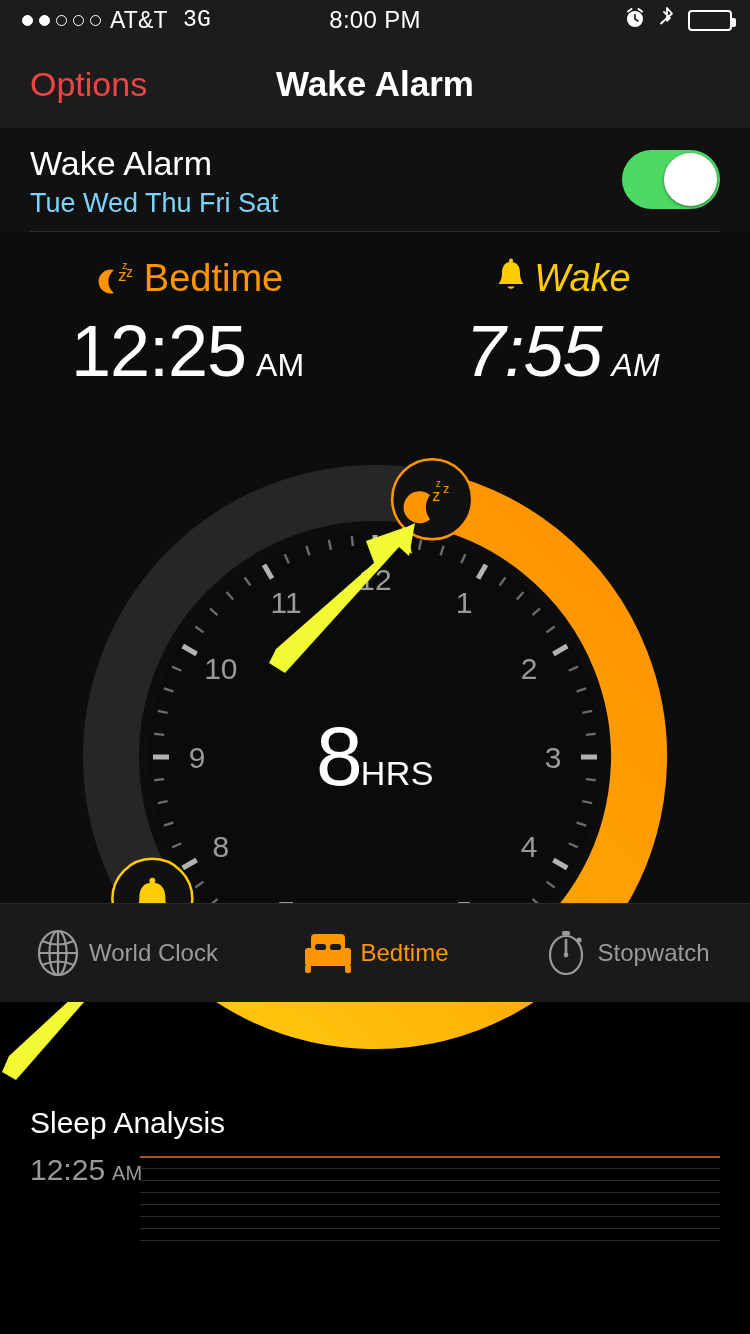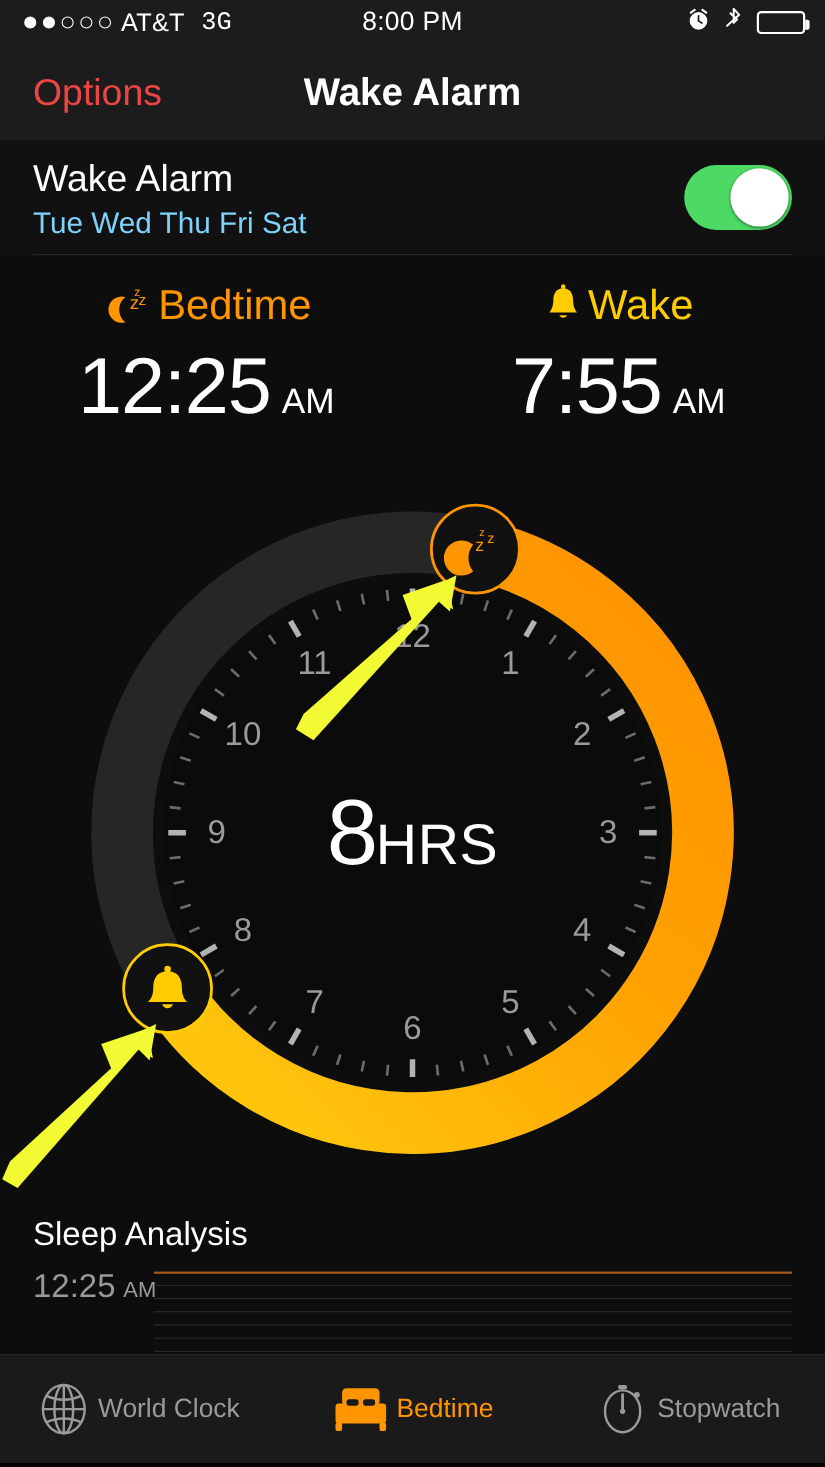--- a/index.html
+++ b/index.html
@@ -4,21 +4,21 @@
 <style>
   * { margin:0; padding:0; box-sizing:border-box; }
   html, body {
     width:750px; height:1334px;
     background:#000;
     font-family:"Liberation Sans", sans-serif;
     overflow:hidden;
   }
   #screen {
     position:relative;
-    width:750px; height:1330px;
+    width:750px; height:1002px;
     background:#0d0d0d;
   }
 
   
   #status-bar {
     position:absolute; top:0; left:0;
     width:750px; height:40px;
     background:#1c1c1c;
     display:flex; align-items:center;
     color:#fff;
@@ -69,21 +69,21 @@
   #alarm-toggle .knob {
     position:absolute; top:3px; right:3px;
     width:53px; height:53px; border-radius:50%;
     background:#fff; box-shadow:0 1px 3px rgba(0,0,0,.5);
   }
 
   
   #time-summary { position:absolute; top:250px; left:0; width:750px; height:170px; }
   .time-col { position:absolute; top:0; width:375px; text-align:center; }
   .time-col.bed  { left:0; }
-  .time-col.wake { left:375px; }
+  .time-col.wake { left:375px;font-style:italic; }
   .tc-head { display:flex; align-items:center; justify-content:center;
              gap:6px; height:56px; }
   .tc-label { font-size:38px; }
   .bed .tc-label  { color:#ff9500; }
   .wake .tc-label { color:#ffcc00; }
   .tc-time { margin-top:4px; display:flex; align-items:baseline;
              justify-content:center; gap:10px; color:#fff; }
   .tc-hm { font-size:72px; font-weight:300; letter-spacing:-1px; }
   .tc-ap { font-size:32px; font-weight:300; }
 
@@ -92,21 +92,21 @@
   #clock-svg  { width:640px; height:640px; display:block; }
   .dial-num { fill:#9a9a9a; font-size:30px; font-family:"Liberation Sans", sans-serif;
               text-anchor:middle; dominant-baseline:central; }
   #center-readout {
     position:absolute; left:0; top:0; width:640px; height:640px;
     display:flex; align-items:center; justify-content:center;
     pointer-events:none;
   }
   #center-readout .inner { display:flex; align-items:baseline; color:#fff; }
   #hrs-value { font-size:84px; font-weight:200; letter-spacing:-2px; line-height:.95; }
-  #hrs-unit  { font-size:52px; font-weight:300; letter-spacing:.5px; }
+  #hrs-unit  { font-size:34px; font-weight:300; letter-spacing:.5px; }
 
   
   #annotations { position:absolute; top:0; left:0; width:750px; height:1334px;
                  pointer-events:none; }
 
   
   #sleep-analysis { position:absolute; top:1096px; left:0; width:750px; height:155px; }
   #sa-title { position:absolute; left:30px; top:10px; color:#fff; font-size:30px; }
   #sa-time  { position:absolute; left:30px; top:57px; color:#999;
               display:flex; align-items:baseline; gap:7px; }

